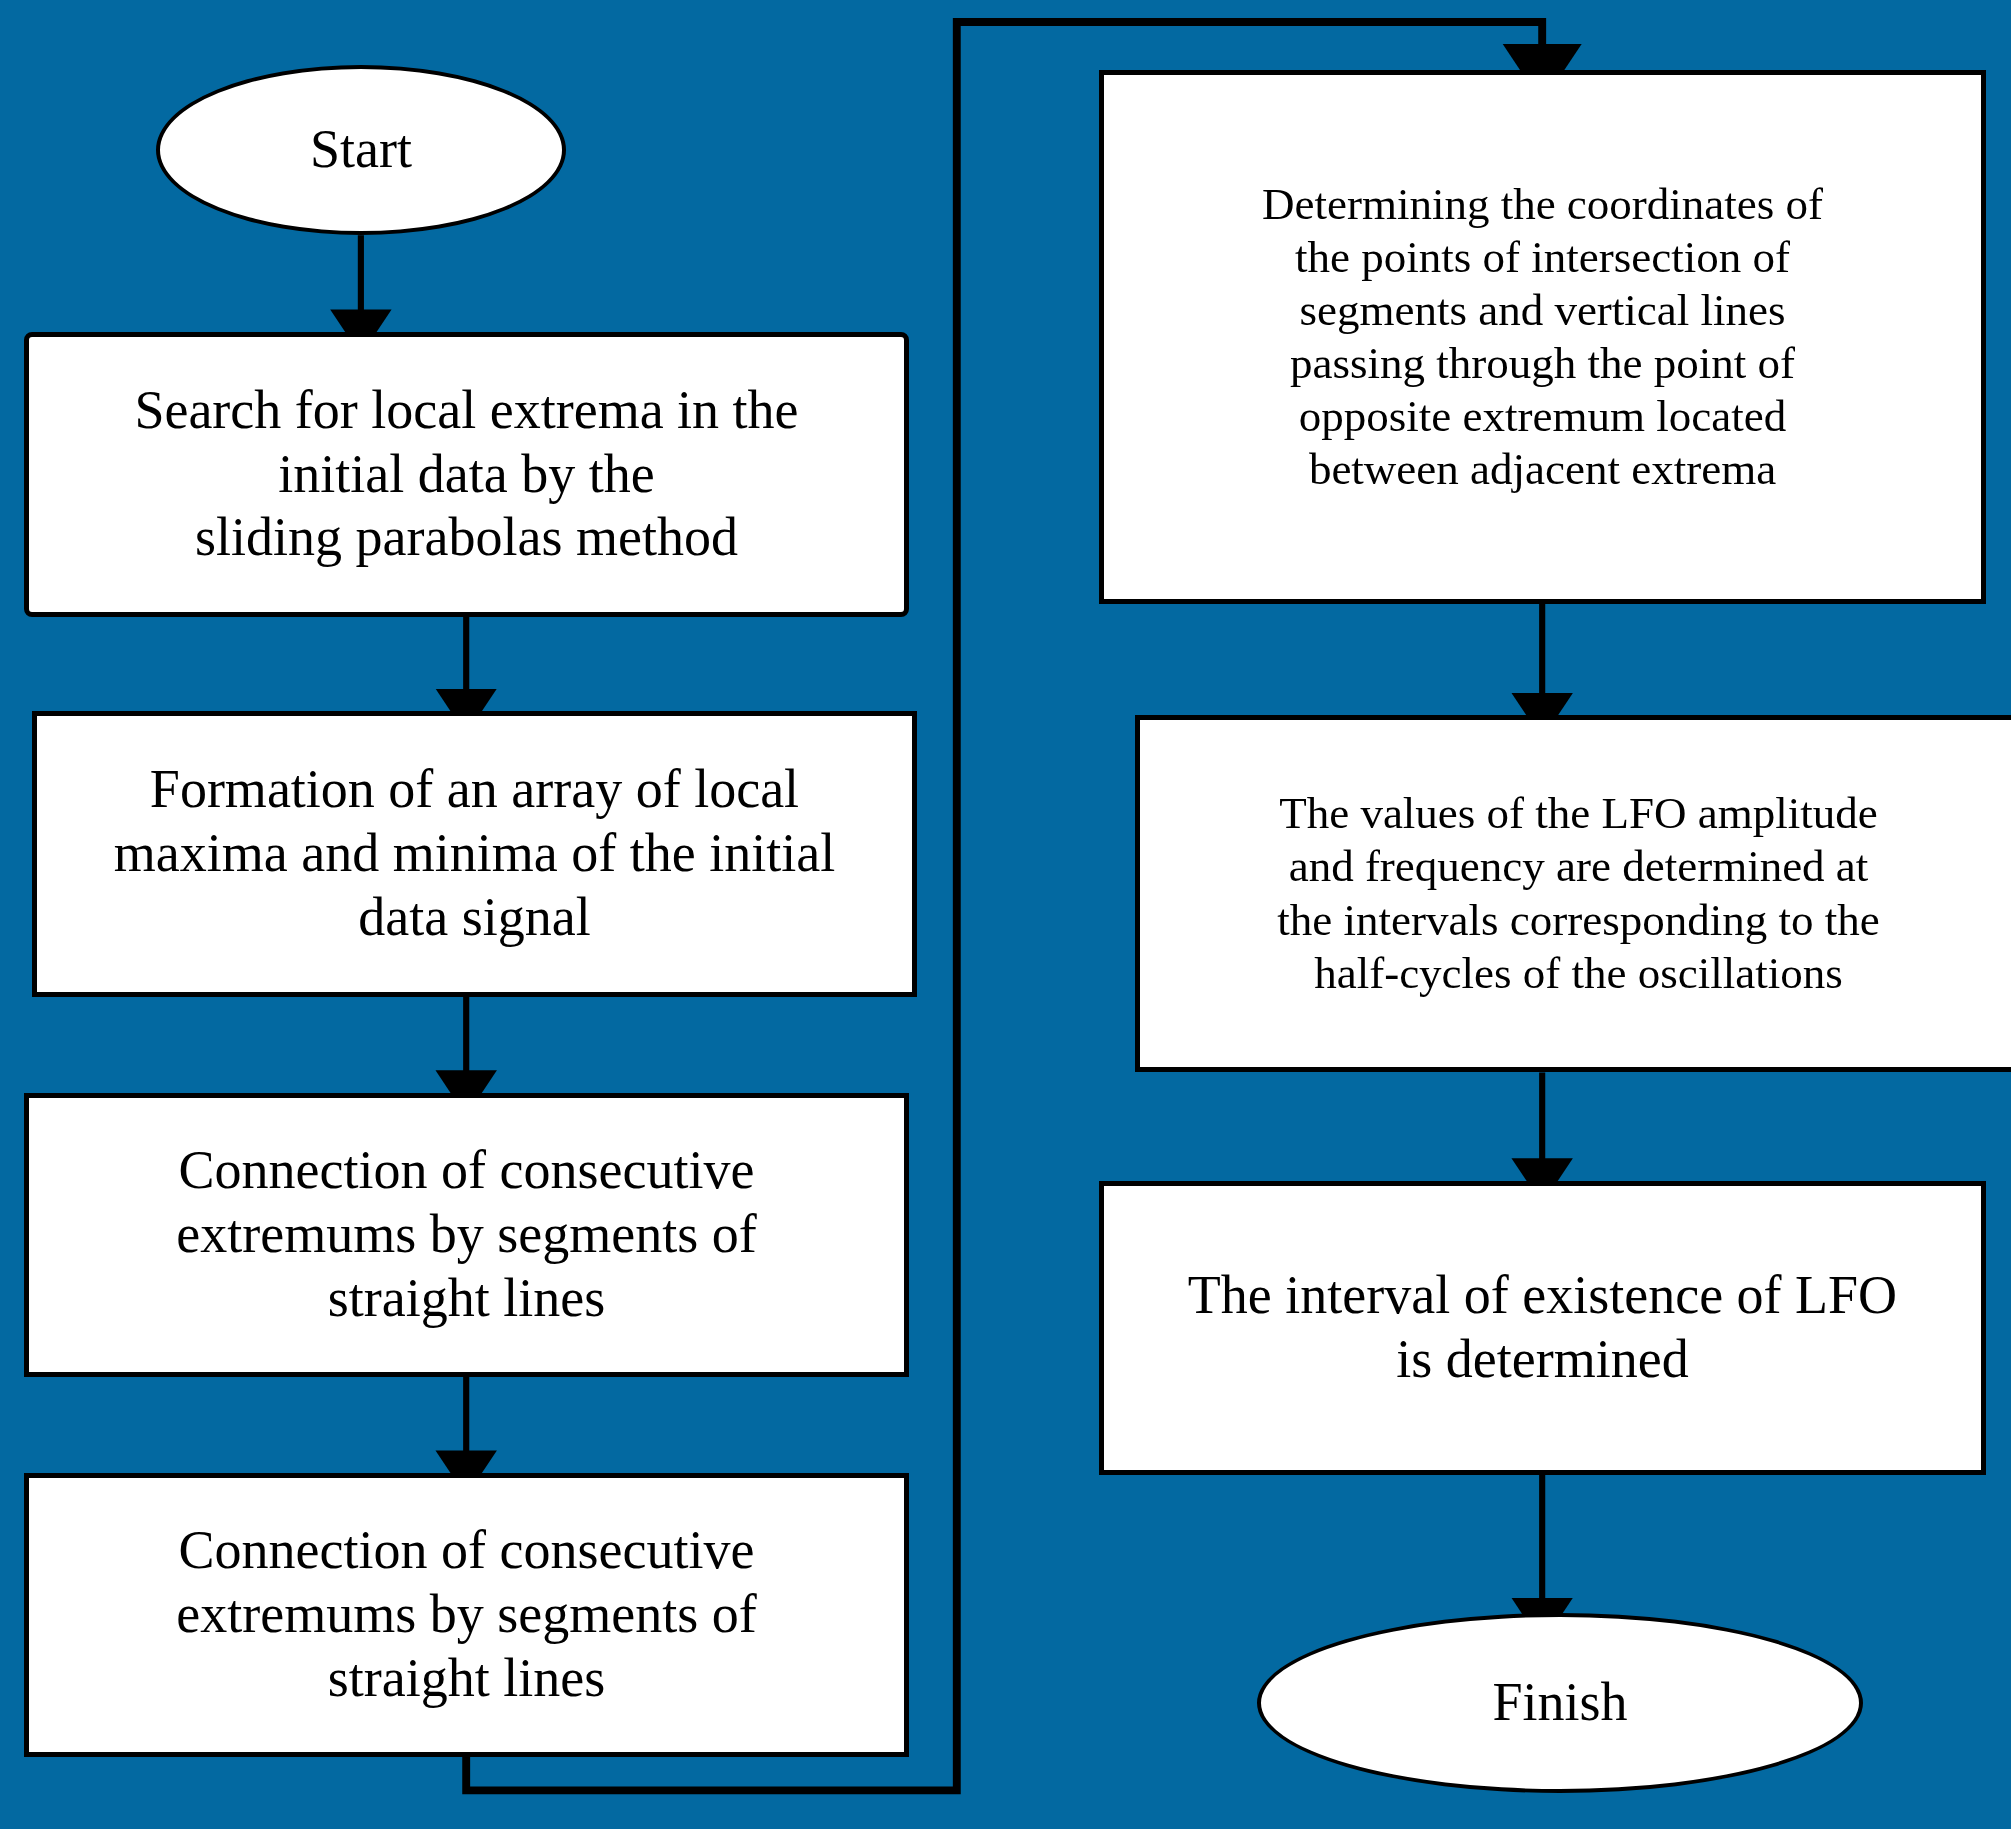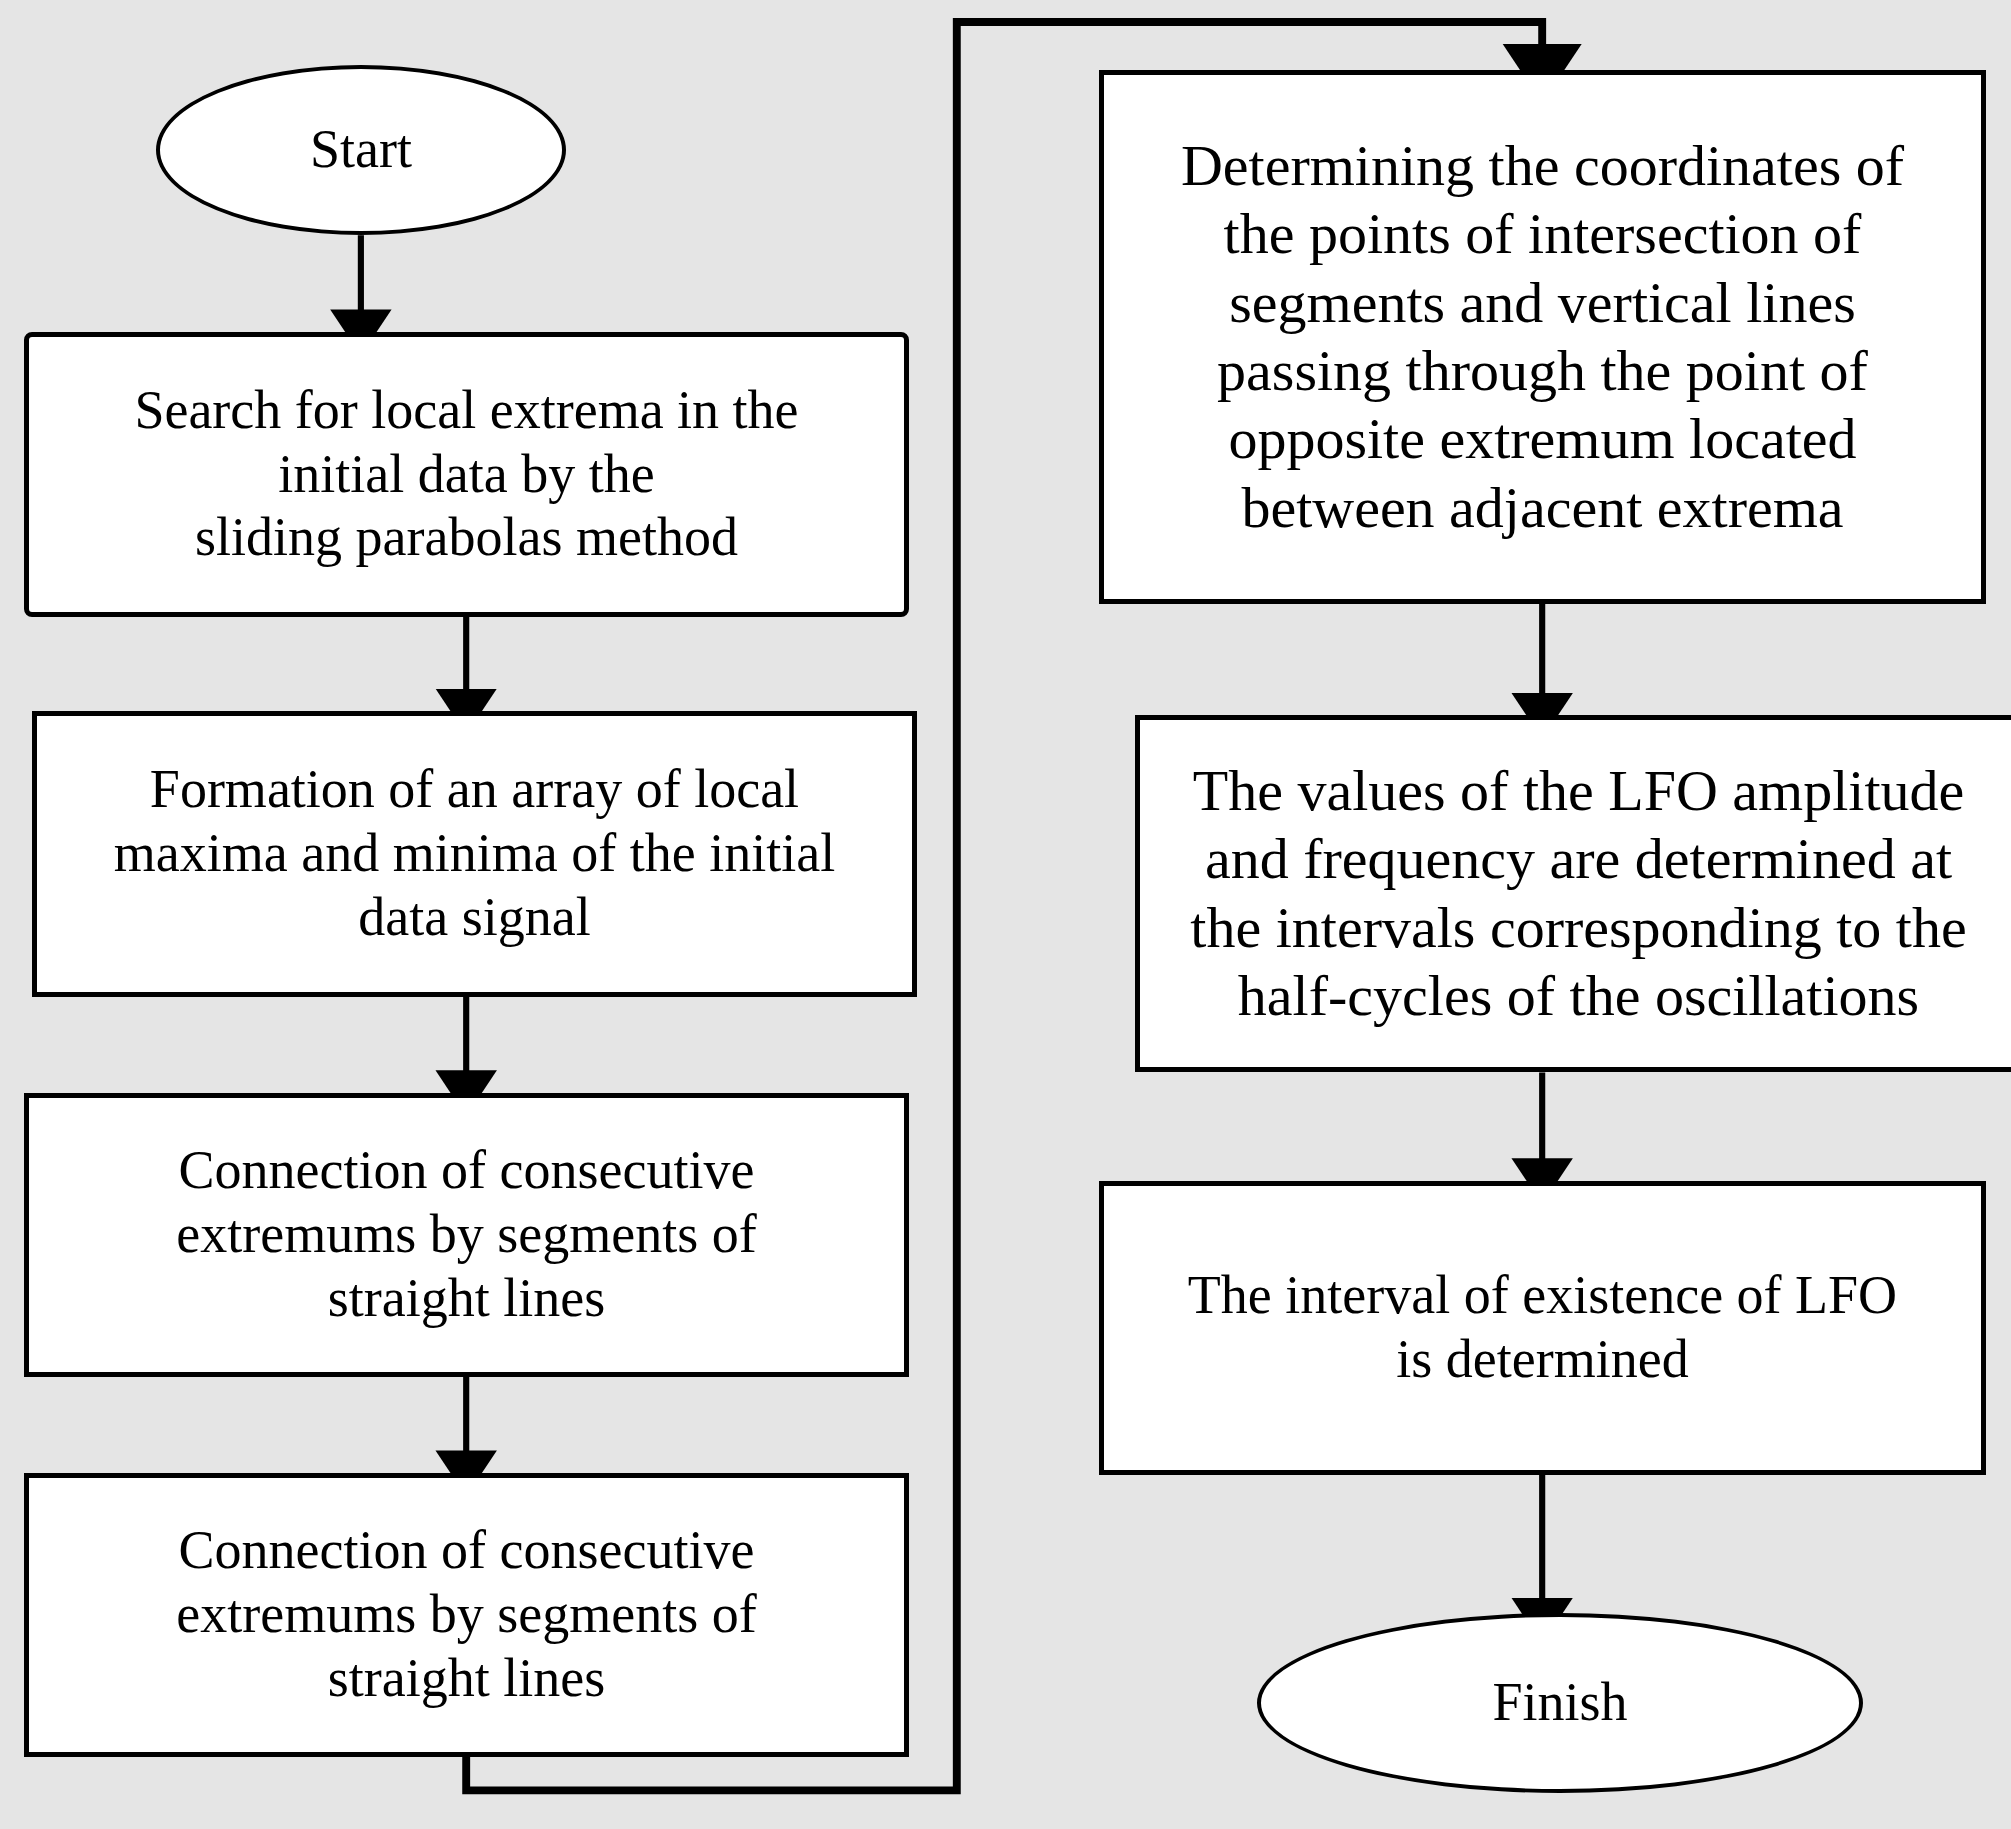--- a/index.html
+++ b/index.html
@@ -4,21 +4,21 @@
 <style>
   html, body {
     margin: 0;
     padding: 0;
     background: #ffffff;
   }
   #canvas {
     position: relative;
     width: 2011px;
     height: 1829px;
-    background: #e5e5e5;
+    background: #0369a1;
     overflow: hidden;
     font-family: "Liberation Serif", "DejaVu Serif", serif;
   }
   .flow-svg {
     position: absolute;
     left: 0;
     top: 0;
     width: 2011px;
     height: 1829px;
   }
@@ -38,21 +38,21 @@
     border: 5.3px solid #000000;
     background: #ffffff;
   }
   .terminator {
     border: 4.4px solid #000000;
     border-radius: 50%;
     background: #ffffff;
   }
   .fs-proc { font-size: 54px; }
   .fs-term { font-size: 54px; }
-  .fs-dense { font-size: 58px; }
+  .fs-dense { font-size: 45px; }
 </style>
 </head>
 <body>
 
 <div id="canvas">
 
   <svg class="flow-svg" viewBox="0 0 2291 2084" aria-hidden="true">
     <defs>
       <marker id="arrowhead" markerWidth="16" markerHeight="16" refX="2.2" refY="5" orient="auto" markerUnits="strokeWidth">
         <path d="M0,0 L0,10 L7.5,5 z" fill="#000000"></path>

